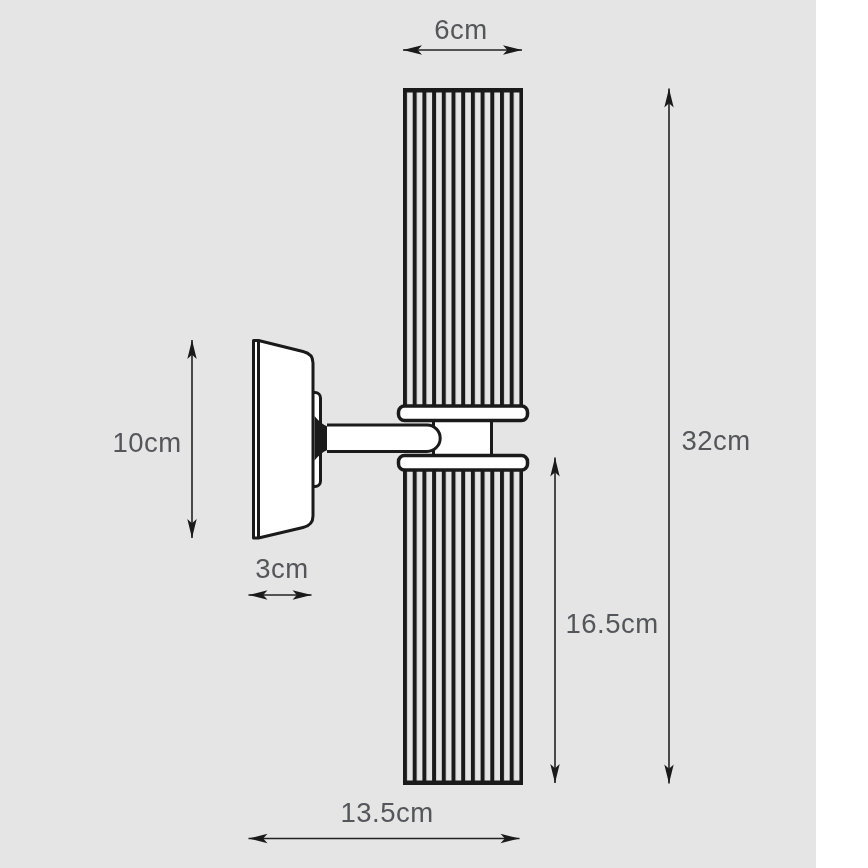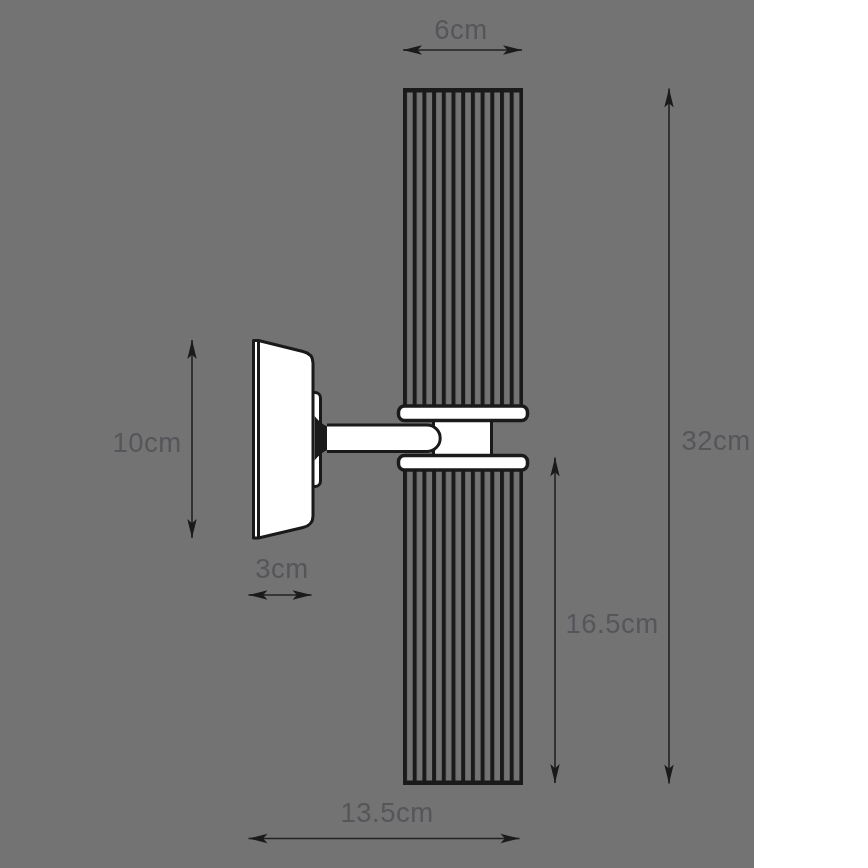--- a/index.html
+++ b/index.html
@@ -6,23 +6,23 @@
     margin: 0;
     padding: 0;
     background: #ffffff;
     width: 868px;
     height: 868px;
     overflow: hidden;
     font-family: "Liberation Sans", sans-serif;
   }
   .stage {
     position: relative;
-    width: 754px;
+    width: 816px;
     height: 868px;
-    background: #737373;
+    background: #e5e5e5;
   }
   svg { display: block; }
   .dim-label {
     font-family: "Liberation Sans", sans-serif;
     font-size: 27.5px;
     fill: #55565a;
     letter-spacing: 0.5px;
   }
   .draw-stroke { stroke: #1a1a1a; fill: #ffffff; }
   .dim-line { stroke: #222222; stroke-width: 1.6; fill: none; }

